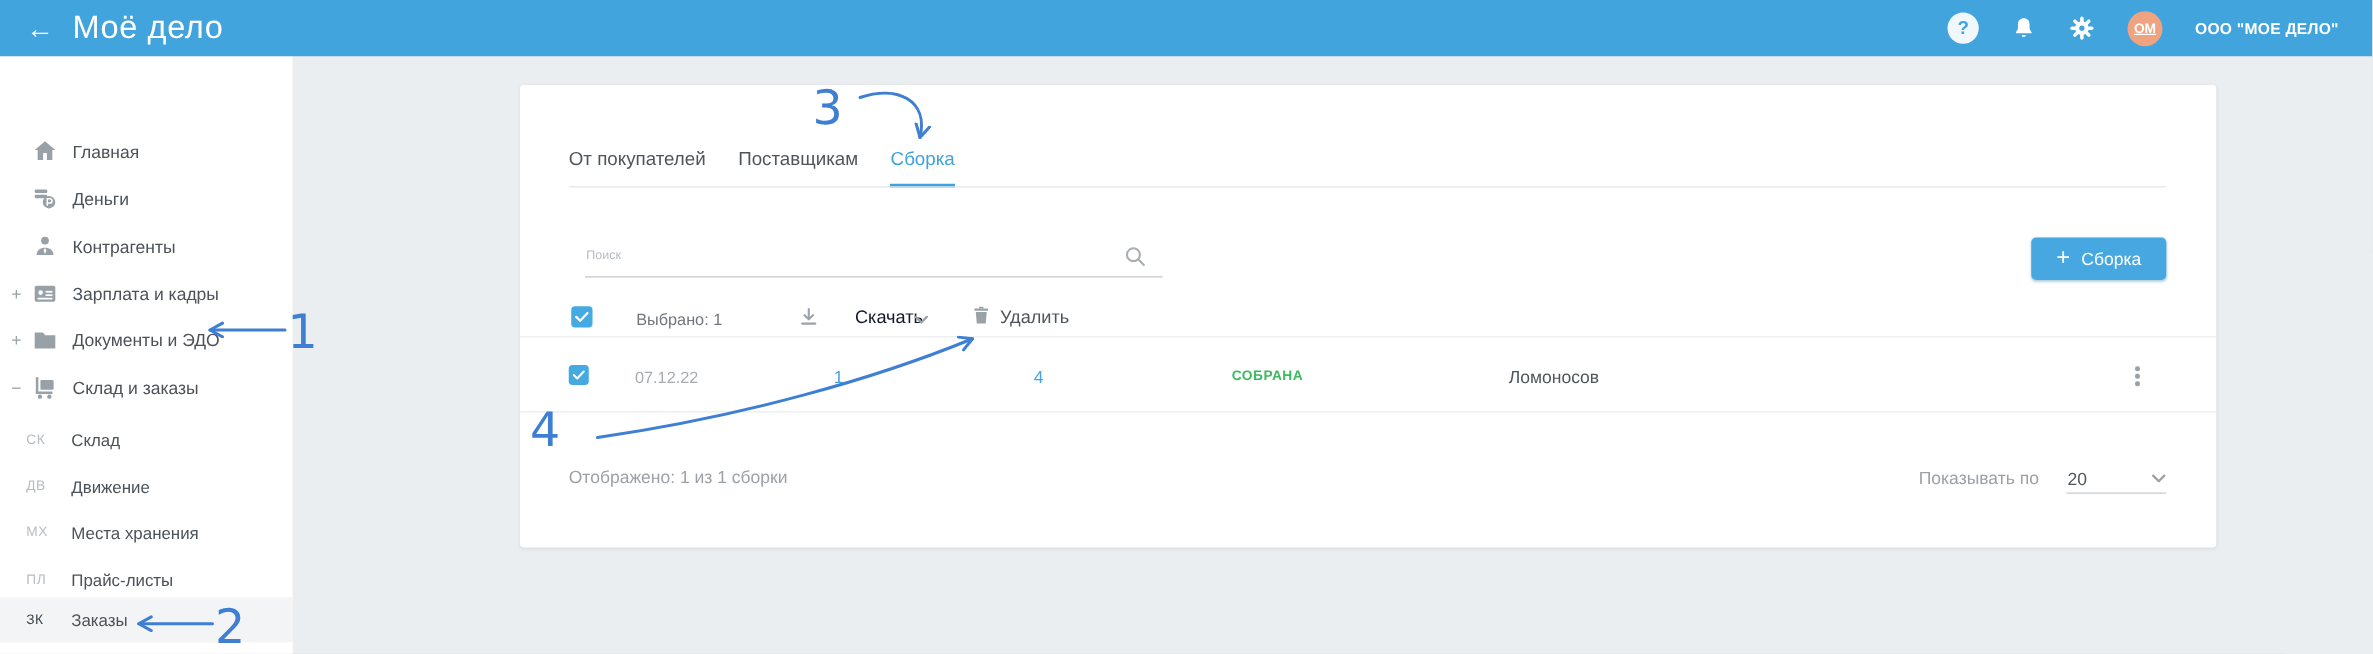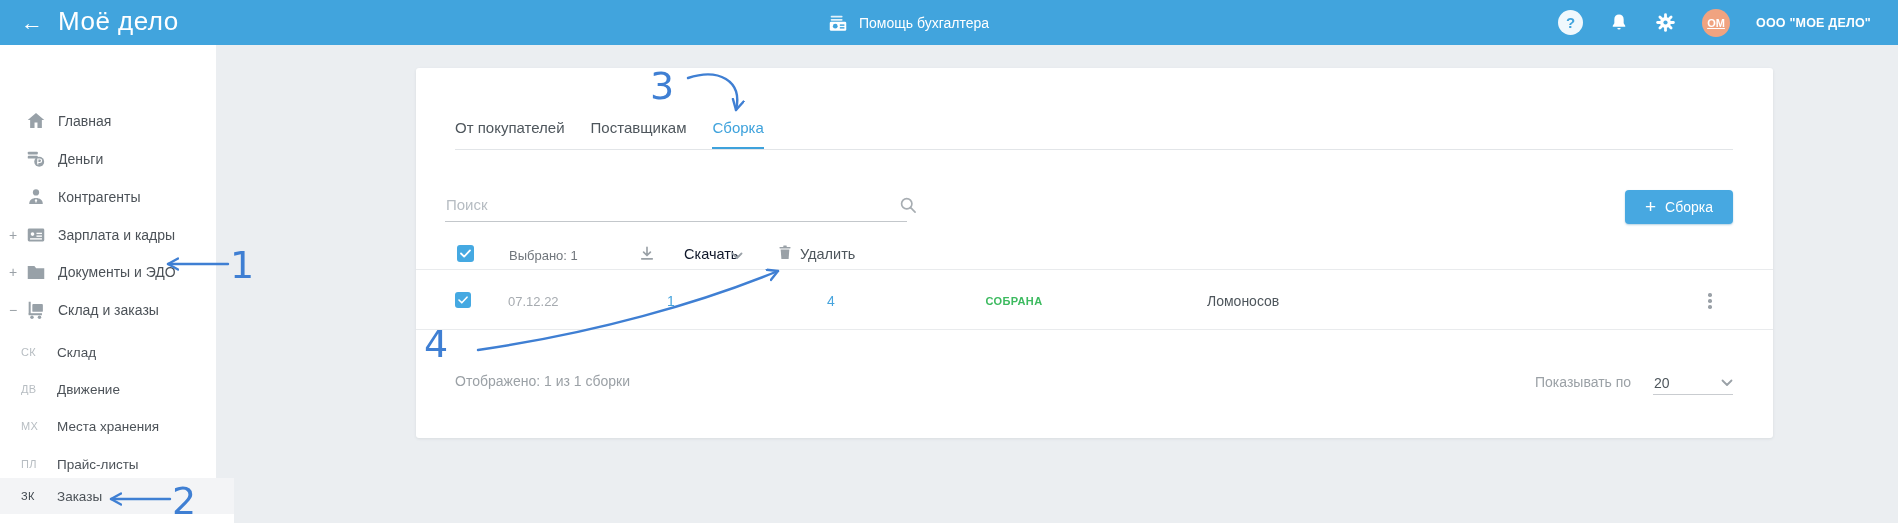--- a/index.html
+++ b/index.html
@@ -16,40 +16,40 @@
   .hdr-center span { color:#fff; font-size:14px; }
   .hdr-right { position:absolute; right:0; top:0; height:45px; display:flex; align-items:center; gap:26px; padding-right:27px; }
   .help-circle { width:25px; height:25px; border-radius:50%; background:rgba(255,255,255,.92); color:#41a4dd;
                  font-size:15px; font-weight:bold; display:flex; align-items:center; justify-content:center; cursor:pointer; }
   .avatar { width:28px; height:28px; border-radius:50%; background:#f0a380; color:#fff; font-size:11px; font-weight:bold;
             display:flex; align-items:center; justify-content:center;text-decoration:underline; }
   .company { color:#fff; font-size:12.5px; font-weight:bold; letter-spacing:.2px; cursor:pointer; }
   .hicon { display:block; cursor:pointer; }
 
   
-  .sidebar { position:absolute; left:0; top:45px; width:216px; height:478px; background:#fff; z-index:2; }
+  .sidebar { position:absolute; left:0; top:45px; width:234px; height:478px; background:#fff; z-index:2; }
   .sb-row { position:absolute; left:0; width:234px; height:38px; display:flex; align-items:center; cursor:pointer; }
   .sb-exp { position:absolute; left:6px; width:14px; text-align:center; color:#9aa1a7; font-size:14px; }
   .sb-ico { position:absolute; left:25px; width:22px; height:22px; }
   .sb-lbl { position:absolute; left:58px; color:#4c5258; font-size:14px; white-space:nowrap; }
   .sb-code { position:absolute; left:21px; width:30px; color:#b7bdc2; font-size:11px; font-weight:normal; letter-spacing:.4px; }
   .sb-sub-lbl { position:absolute; left:57px; color:#4c5258; font-size:13.5px; white-space:nowrap; }
   .sb-active { background:#f3f4f6; }
   .sb-active .sb-code { color:#3e464d; }
 
   
   .card { position:absolute; left:416px; top:68px; width:1357px; height:370px; background:#fff; border-radius:3px;
           box-shadow:0 1px 3px rgba(60,70,80,.10); z-index:3;padding-left:31px; }
   .tabs { position:absolute; left:39px; top:52px; display:flex; gap:26px; }
   .tab { font-size:15px; color:#4e565c; line-height:16px; padding-bottom:11px; cursor:pointer; border-bottom:3px solid transparent; }
   .tab.active { color:#3ea2dc; border-bottom-color:#3ea2dc; }
   .tabs-border { position:absolute; left:39px; right:40px; top:81px; border-bottom:1px solid #e2e5e8; }
 
-  .search-input { position:absolute; left:29px; top:120px; width:462px; height:34px; border:none; outline:none;
-                  border-bottom:1px solid #c3c7cb; font-size:15px; color:#4e565c; padding:0 34px 0 1px; background:transparent;
+  .search-input { position:absolute; left:52px; top:120px; width:462px; height:34px; border:none; outline:none;
+                  border-bottom:1px solid #c3c7cb; font-size:10px; color:#4e565c; padding:0 34px 0 1px; background:transparent;
                   font-family:"Liberation Sans","DejaVu Sans",sans-serif; }
   .search-input::placeholder { color:#b6bcc2; }
   .search-ico { position:absolute; left:482px; top:127px; cursor:pointer; }
 
   .add-btn { position:absolute; left:1209px; top:122px; width:108px; height:34px; background:#47a8e1; border:none;
              border-radius:4px; color:#fff; font-size:14px; display:flex; align-items:center; justify-content:center; gap:9px;
              cursor:pointer; box-shadow:0 1px 2px rgba(40,120,170,.35); font-family:inherit; }
   .add-btn .plus { font-size:19px; font-weight:300; line-height:1; padding-bottom:2px; }
 
   .cb { width:17px; height:17px; border-radius:3px; background:#45a9e2; display:flex; align-items:center; justify-content:center; cursor:pointer; }
@@ -86,31 +86,20 @@
 </style>
 </head>
 <body>
 
 <div class="page">
 
   <div class="hdr">
     <div class="hdr-left">
       <span class="back">←</span>
       <span class="brand">Моё дело</span>
-    </div>
-    <div class="hdr-center">
-      <svg width="22" height="22" viewBox="0 0 24 24">
-        <rect x="4" y="4" width="13" height="2" rx="1" fill="#fff" opacity=".85"></rect>
-        <rect x="4" y="7.5" width="13" height="2" rx="1" fill="#fff" opacity=".85"></rect>
-        <rect x="3" y="10.5" width="18" height="10" rx="1.5" fill="#fff"></rect>
-        <circle cx="9" cy="15.5" r="2.6" fill="#41a4dd"></circle>
-        <rect x="14" y="13.5" width="5" height="1.6" fill="#41a4dd"></rect>
-        <rect x="14" y="16.5" width="5" height="1.6" fill="#41a4dd"></rect>
-      </svg>
-      <span>Помощь бухгалтера</span>
     </div>
     <div class="hdr-right">
       <div class="help-circle">?</div>
       <svg class="hicon" width="20" height="21" viewBox="0 0 24 24">
         <path fill="#fff" d="M12 2.5c-3.4 0-5.6 2.3-5.6 5.7v4.6L4.5 16v1h15v-1l-1.9-3.2V8.2c0-3.4-2.2-5.7-5.6-5.7z"></path>
         <path fill="#fff" d="M10 18.5h4a2 2 0 0 1-4 0z"></path>
       </svg>
       <svg class="hicon" width="21" height="21" viewBox="0 0 24 24">
         <g stroke="#fff" stroke-width="3.2" stroke-linecap="round">
           <line x1="12" y1="3" x2="12" y2="21"></line>

